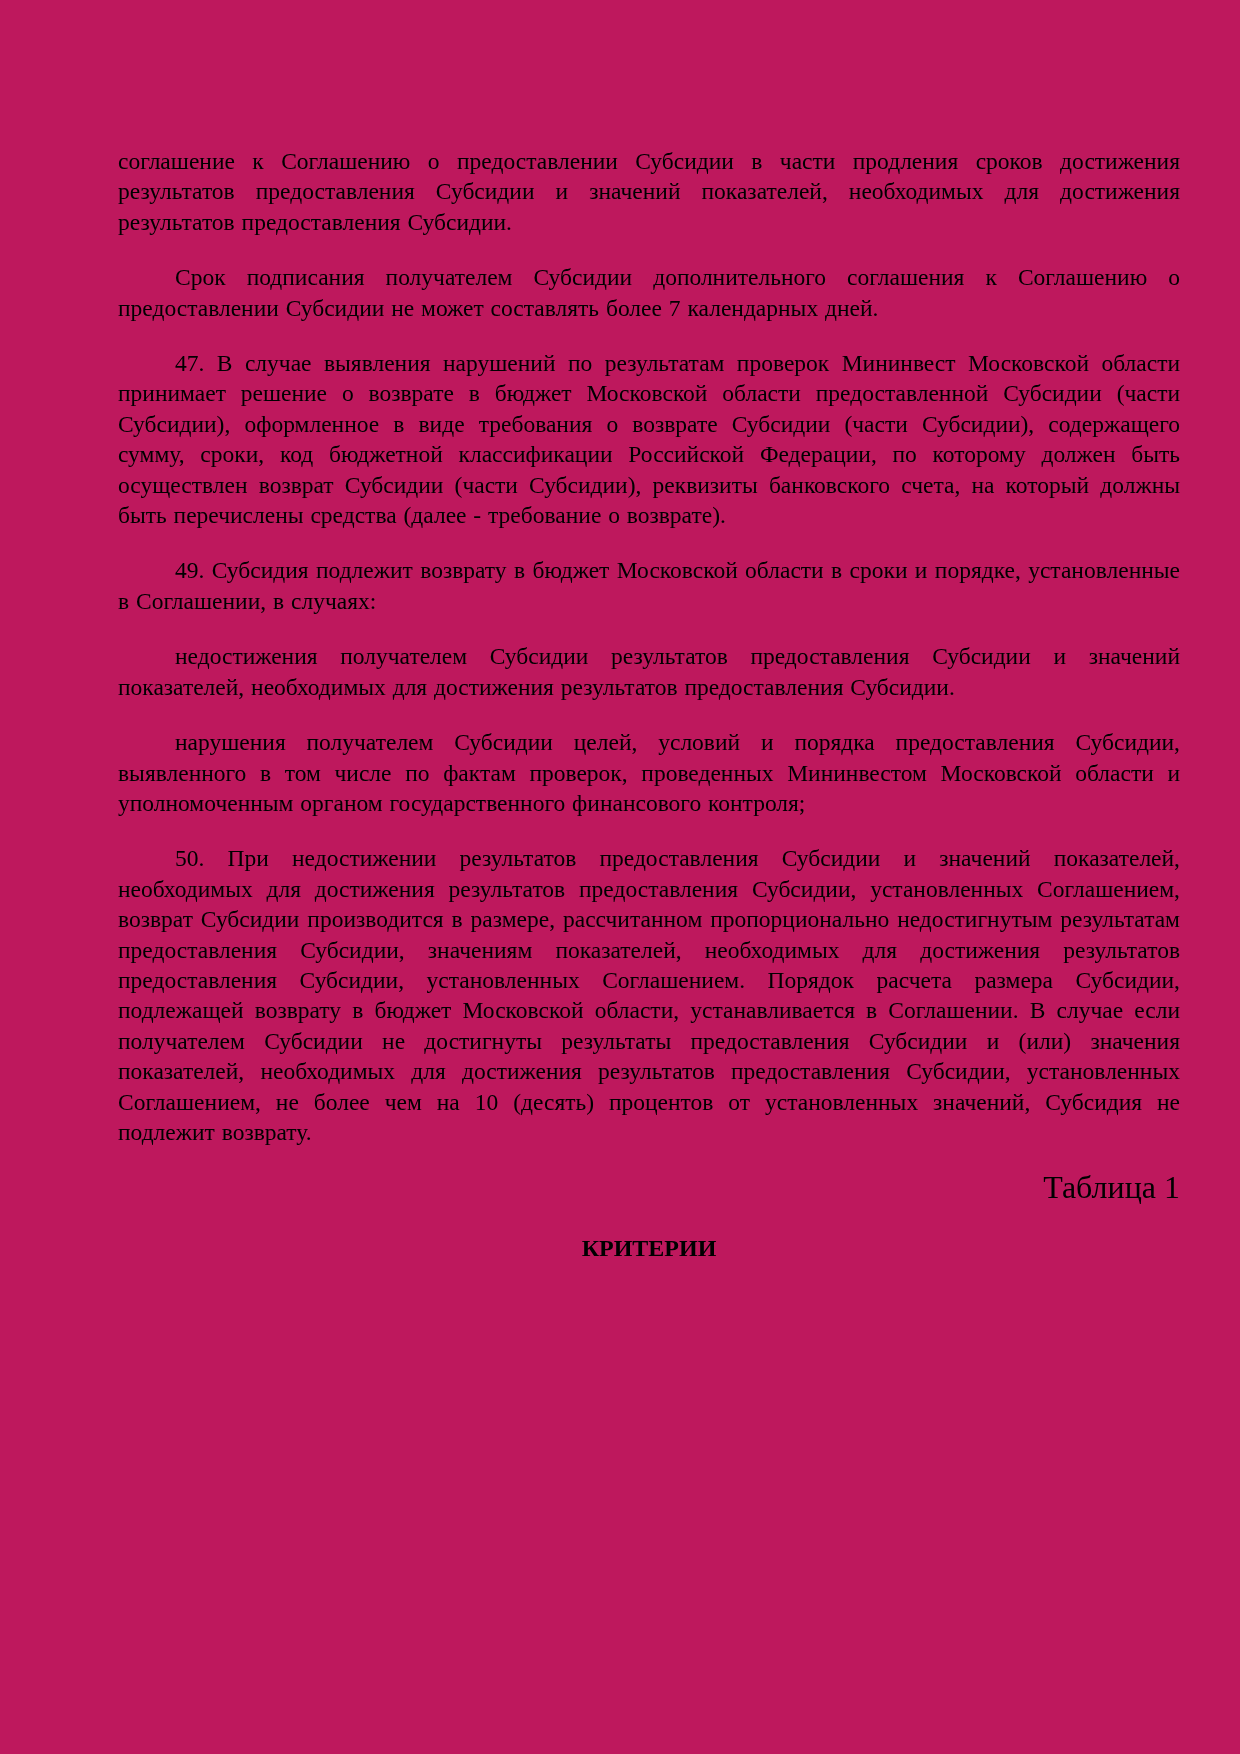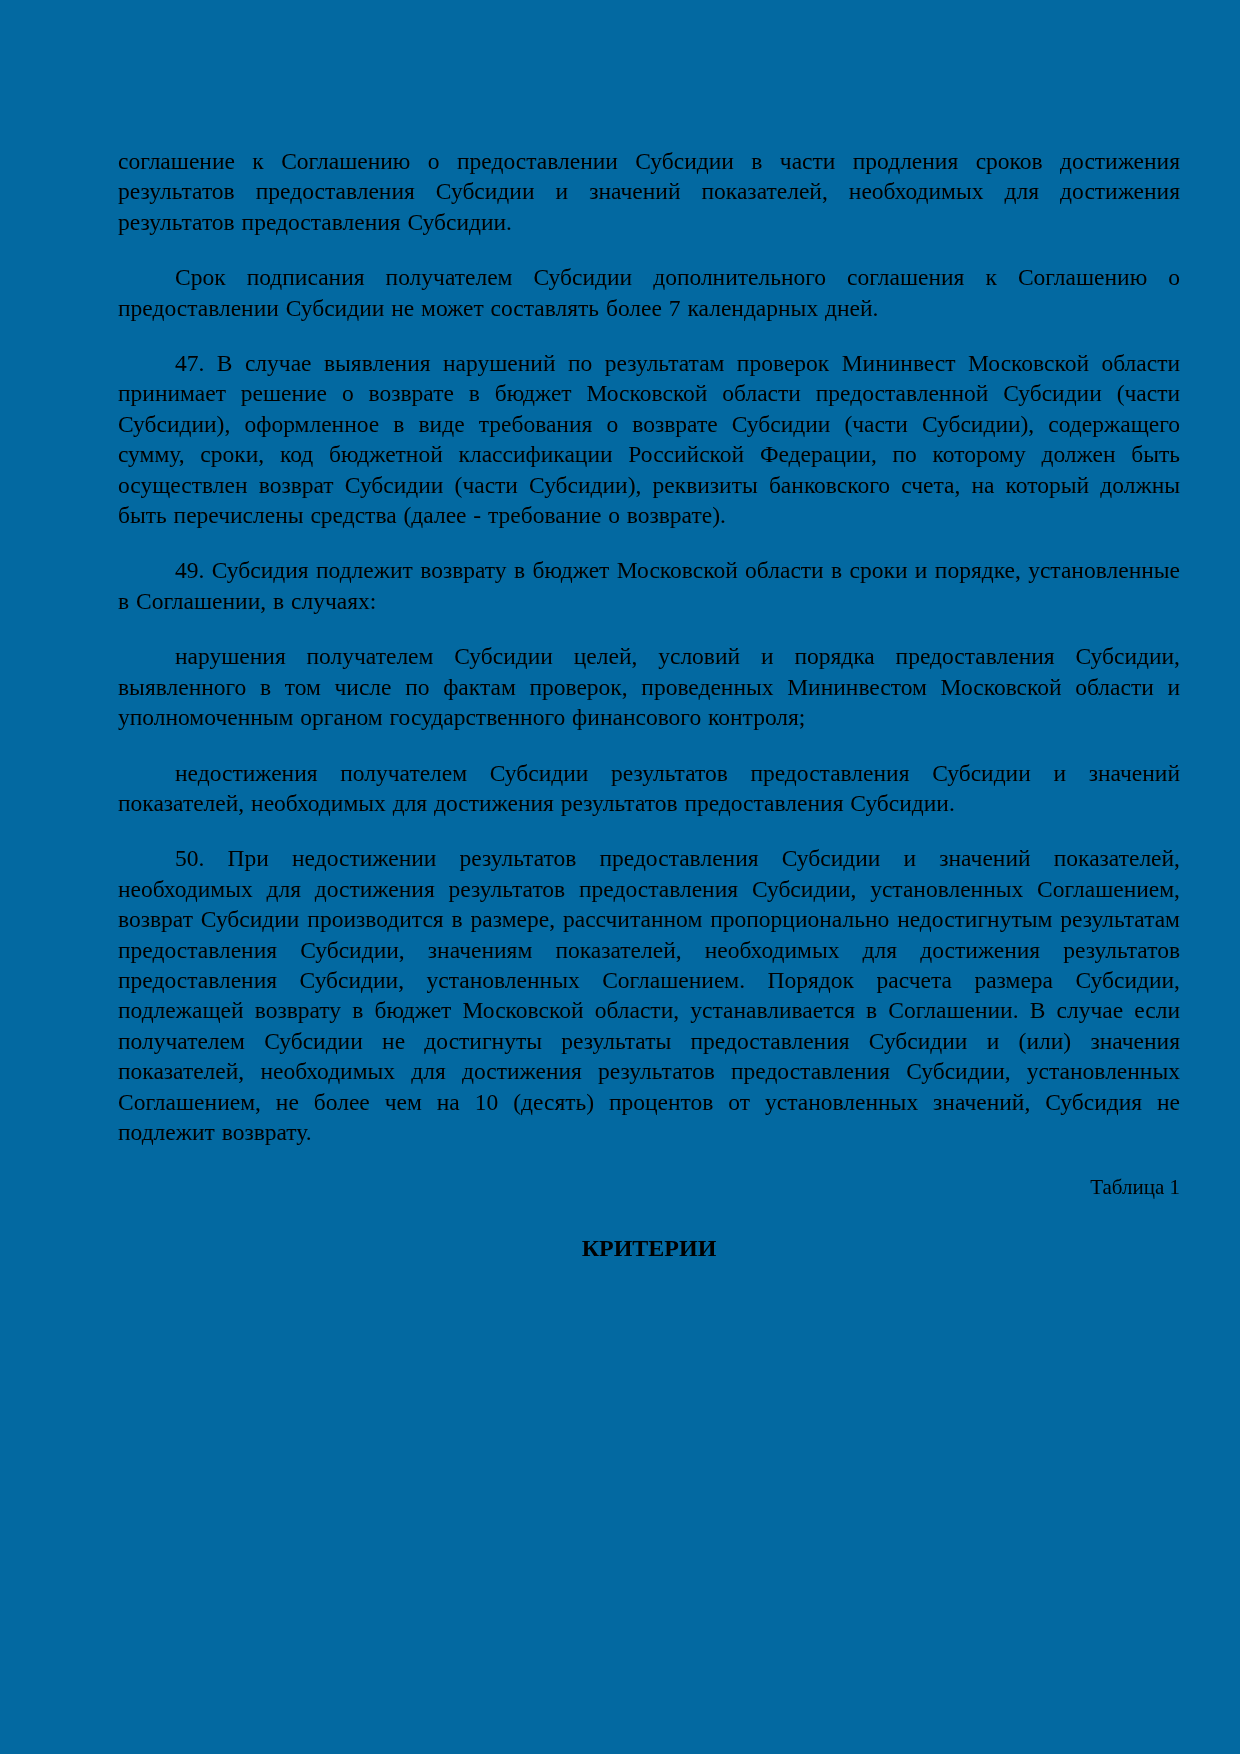--- a/index.html
+++ b/index.html
@@ -13,35 +13,35 @@
     font-family: "Liberation Serif", "DejaVu Serif", serif;
     color: #000000;
     position: relative;
     overflow: hidden;
   }
   .page {
     box-sizing: border-box;
     width: 1240px;
     height: 1754px;
     padding: 146px 60px 12px 118px;
-    background: #0369a1;
+    background: #be185d;
   }
   .para {
     font-size: 23.5px;
     line-height: 30.4px;
     text-align: justify;
     text-indent: 57px;
     margin: 0 0 25px 0;
     word-spacing: 1px;
   }
   .para.no-indent {
     text-indent: 0;
   }
   .table-label {
-    font-size: 21px;
+    font-size: 32px;
     line-height: 30.4px;
     text-align: right;
     margin: 8px 0 29px 0;
   }
   .heading {
     font-size: 24px;
     line-height: 32px;
     font-weight: bold;
     text-align: center;
     margin: 0;
@@ -55,23 +55,23 @@
   <p class="para no-indent">соглашение к Соглашению о предоставлении Субсидии в части продления сроков достижения результатов предоставления Субсидии и значений показателей, необходимых для достижения результатов предоставления Субсидии.</p>
 
   <p class="para">Срок подписания получателем Субсидии дополнительного соглашения к Соглашению о предоставлении Субсидии не может составлять более 7 календарных дней.</p>
 
   <p class="para">47. В случае выявления нарушений по результатам проверок Мининвест Московской области принимает решение о возврате в бюджет Московской области предоставленной Субсидии (части Субсидии), оформленное в виде требования о возврате Субсидии (части Субсидии), содержащего сумму, сроки, код бюджетной классификации Российской Федерации, по которому должен быть осуществлен возврат Субсидии (части Субсидии), реквизиты банковского счета, на который должны быть перечислены средства (далее - требование о возврате).</p>
 
 
 
   <p class="para">49. Субсидия подлежит возврату в бюджет Московской области в сроки и порядке, установленные в Соглашении, в случаях:</p>
 
+  <p class="para">недостижения получателем Субсидии результатов предоставления Субсидии и значений показателей, необходимых для достижения результатов предоставления Субсидии.</p>
+
   <p class="para">нарушения получателем Субсидии целей, условий и порядка предоставления Субсидии, выявленного в том числе по фактам проверок, проведенных Мининвестом Московской области и уполномоченным органом государственного финансового контроля;</p>
-
-  <p class="para">недостижения получателем Субсидии результатов предоставления Субсидии и значений показателей, необходимых для достижения результатов предоставления Субсидии.</p>
 
   <p class="para">50. При недостижении результатов предоставления Субсидии и значений показателей, необходимых для достижения результатов предоставления Субсидии, установленных Соглашением, возврат Субсидии производится в размере, рассчитанном пропорционально недостигнутым результатам предоставления Субсидии, значениям показателей, необходимых для достижения результатов предоставления Субсидии, установленных Соглашением. Порядок расчета размера Субсидии, подлежащей возврату в бюджет Московской области, устанавливается в Соглашении. В случае если получателем Субсидии не достигнуты результаты предоставления Субсидии и (или) значения показателей, необходимых для достижения результатов предоставления Субсидии, установленных Соглашением, не более чем на 10 (десять) процентов от установленных значений, Субсидия не подлежит возврату.</p>
 
   <p class="table-label">Таблица 1</p>
 
   <h1 class="heading">
     <span>КРИТЕРИИ</span><br>
   </h1>
 
 </div>

